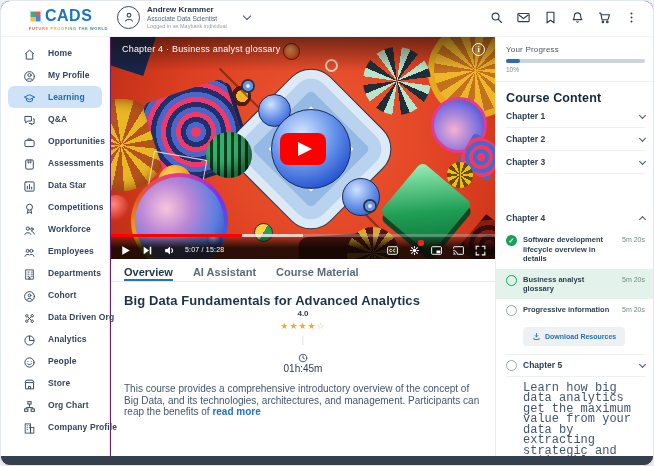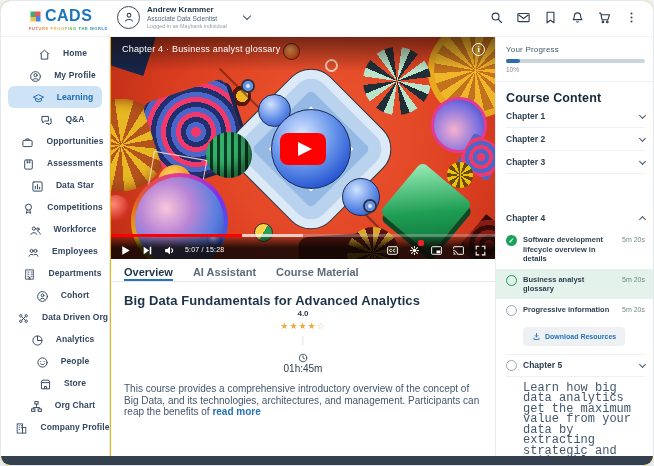--- a/index.html
+++ b/index.html
@@ -1,17 +1,17 @@
 <!DOCTYPE html>
 <html><head>
 <meta charset="utf-8">
 <style>
   * { margin:0; padding:0; box-sizing:border-box; }
   html,body { background:#f4f6f8; font-family:"Liberation Sans", sans-serif; }
-  .window { position:relative; width:654px; height:466px; background:#eab308; border:1px solid #e2e8ee;
+  .window { position:relative; width:654px; height:466px; background:#701a75; border:1px solid #e2e8ee;
             border-radius:10px; overflow:hidden; box-shadow:0 2px 8px rgba(30,45,60,.15); }
 
   
   .header { position:absolute; top:0; left:0; right:0; height:36px; background:#fff; z-index:30;
             border-bottom:1px solid #f0f3f6; }
   .logo { position:absolute; left:28px; top:6px; display:flex; flex-direction:column; cursor:pointer; }
   .logo-row { display:flex; align-items:center; gap:3px; }
   .logo-mosaic { width:13px; height:13px; border-radius:2px;
     background: conic-gradient(#e23a3a 0 90deg, #2a6fe0 90deg 180deg, #f0b62a 180deg 270deg, #18a05c 270deg 360deg);
     box-shadow: inset 0 0 0 1.5px #fff; opacity:.85; }
@@ -28,21 +28,21 @@
   .chev { width:6px; height:6px; border-right:1.5px solid #44566b; border-bottom:1.5px solid #44566b;
           transform:rotate(45deg); margin-left:10px; margin-top:-3px; }
   .h-icons { position:absolute; right:14px; top:9px; display:flex; gap:12px; align-items:center; }
   .h-icons .hic { width:15px; height:15px; color:#2c3e50; cursor:pointer; }
   .hic svg { width:100%; height:100%; }
 
   
   .sidebar { position:absolute; top:36px; left:0; width:109px; bottom:9px; background:#fff;
              border-right:1px solid #e9edf1; padding-top:5px; z-index:20; }
   .sb-item { display:flex; align-items:center; gap:12px; height:22px; padding-left:15px; margin:0 7px;
-             border-radius:6px; color:#33475f; cursor:pointer;justify-content:center; }
+             border-radius:6px; color:#33475f; cursor:pointer; }
   .sb-item .sic { width:13px; height:13px; flex:none; }
   .sb-item .sic svg { width:100%; height:100%; }
   .sb-label { font-size:8.5px; font-weight:600; letter-spacing:.1px; white-space:nowrap; }
   .sb-item.active { background:#cfe3f6; color:#1b6cb3; }
 
   
   .main { position:absolute; left:110px; top:36px; width:384px; bottom:9px; background:#fff; }
 
   
   .video { position:relative; width:384px; height:222px; overflow:hidden; background:

